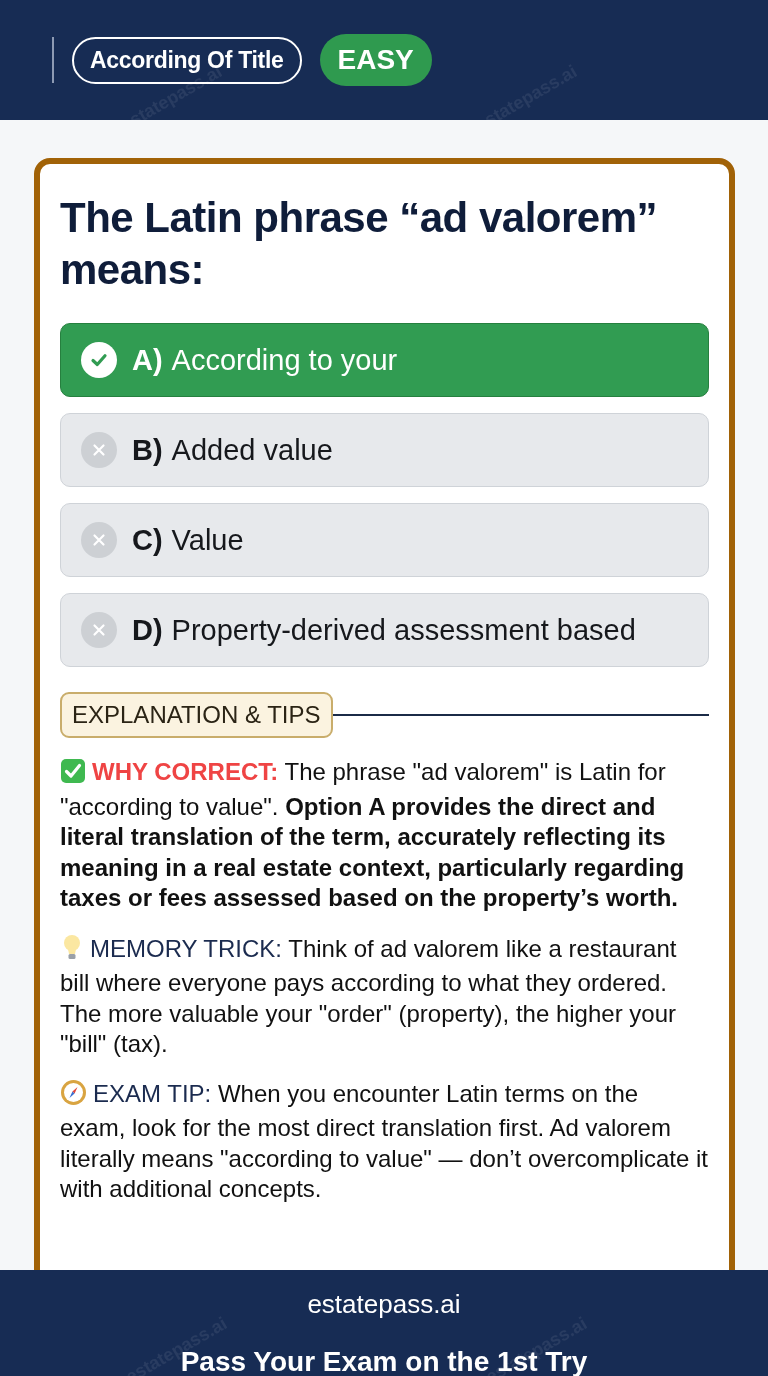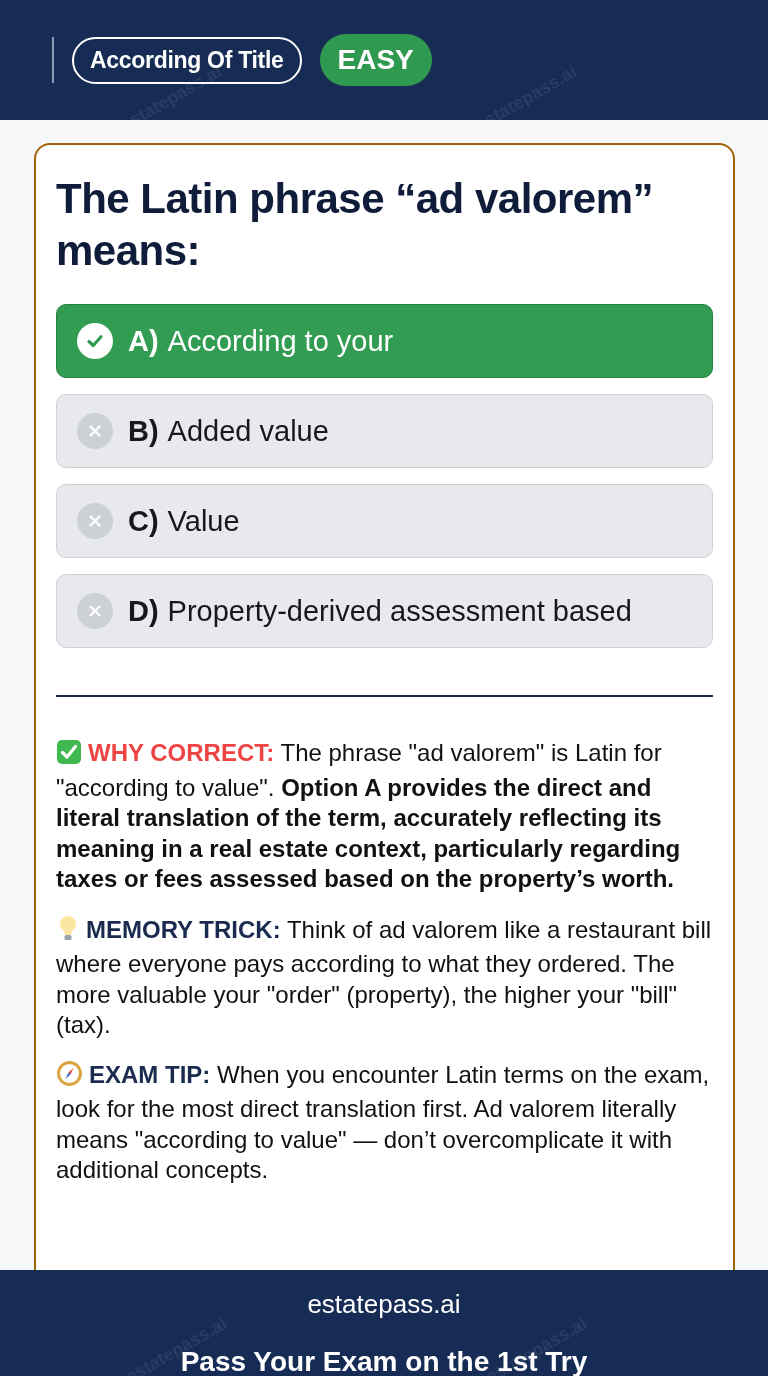--- a/index.html
+++ b/index.html
@@ -34,22 +34,22 @@
     background: #2f9a4f; border-radius: 26px;
     color: #ffffff; font-size: 28px; font-weight: bold;
     padding: 10px 18px; white-space: nowrap;
   }
   .watermark {
     position: absolute; color: rgba(255,255,255,0.08);
     font-size: 18px; font-weight: bold; transform: rotate(-30deg);
     pointer-events: none; white-space: nowrap;
   }
   .card {
-    position: absolute; left: 34px; top: 143px; width: 701px; height: 1150px;
-    background: #ffffff; border: 2px solid #a16207; border-radius: 16px;
+    position: absolute; left: 34px; top: 158px; width: 701px; height: 1150px;
+    background: #ffffff; border: 6px solid #a16207; border-radius: 16px;
     padding: 28px 20px 0 20px;
   }
   .question {
     color: #0f1d3a; font-size: 42px; font-weight: bold;
     line-height: 52px; letter-spacing: -0.5px;
   }
   .options { margin-top: 27px; }
   .option {
     height: 74px; border-radius: 10px;
     display: flex; align-items: center; padding-left: 20px;
@@ -75,21 +75,21 @@
     color: #2b2415; font-size: 24px; padding: 7px 10px;
     white-space: nowrap;
   }
   .expl-rule { flex: 1; height: 2px; background: #1b2b47; }
   .tips { margin-top: 18px; color: #111111; font-size: 24px; line-height: 30.5px; }
   .tip { margin-bottom: 19px; }
   .tip-icon {
     display: inline-block; vertical-align: -4px; margin-right: 6px;
   }
   .why-label { color: #ef4444; font-weight: bold; }
-  .navy-label { color: #1b2b4f; font-weight: bold; }
+  .navy-label { color: #1b2b4f; font-weight: normal; }
   .b { font-weight: bold; }
   .footer {
     position: absolute; left: 0; top: 1270px; width: 768px; height: 106px;
     background: #172c54; text-align: center; color: #ffffff; overflow: hidden;
   }
   .footer-url { margin-top: 19px; font-size: 26px; }
   .footer-tag { margin-top: 26px; font-size: 28px; font-weight: bold; }
 </style>
 </head>
 <body>
@@ -138,20 +138,21 @@
         <svg width="16" height="16" viewBox="0 0 16 16">
             <path d="M3.5 3.5 L12.5 12.5 M12.5 3.5 L3.5 12.5" stroke="#ffffff" stroke-width="2.2" stroke-linecap="round"></path>
           </svg>
       </span>
       <span class="opt-letter">D)</span>
       <span>Property-derived assessment based</span>
     </div>
   </div>
 
   <div class="expl-head">
+    <span class="expl-badge">EXPLANATION &amp; TIPS</span>
     <span class="expl-rule"></span>
   </div>
 
   <div class="tips">
     <p class="tip">
       <span class="tip-icon">
         <svg width="26" height="26" viewBox="0 0 26 26">
             <rect x="1" y="1" width="24" height="24" rx="5" fill="#3fb950"></rect>
             <path d="M6.5 13.5 L11 18 L19.5 7.5" fill="none" stroke="#ffffff" stroke-width="3.2" stroke-linecap="round" stroke-linejoin="round"></path>
           </svg>

